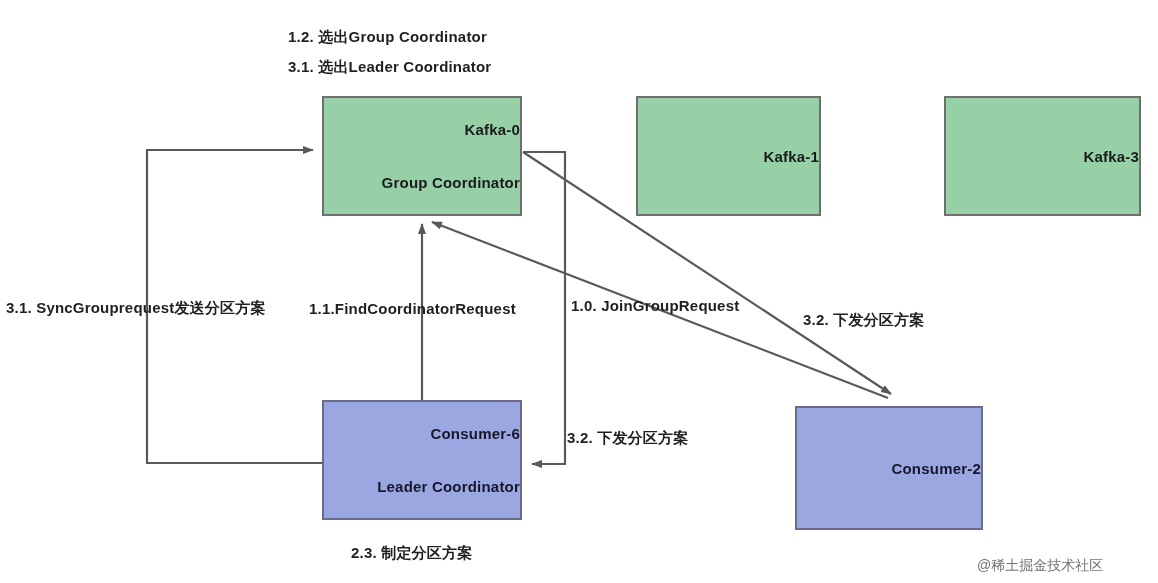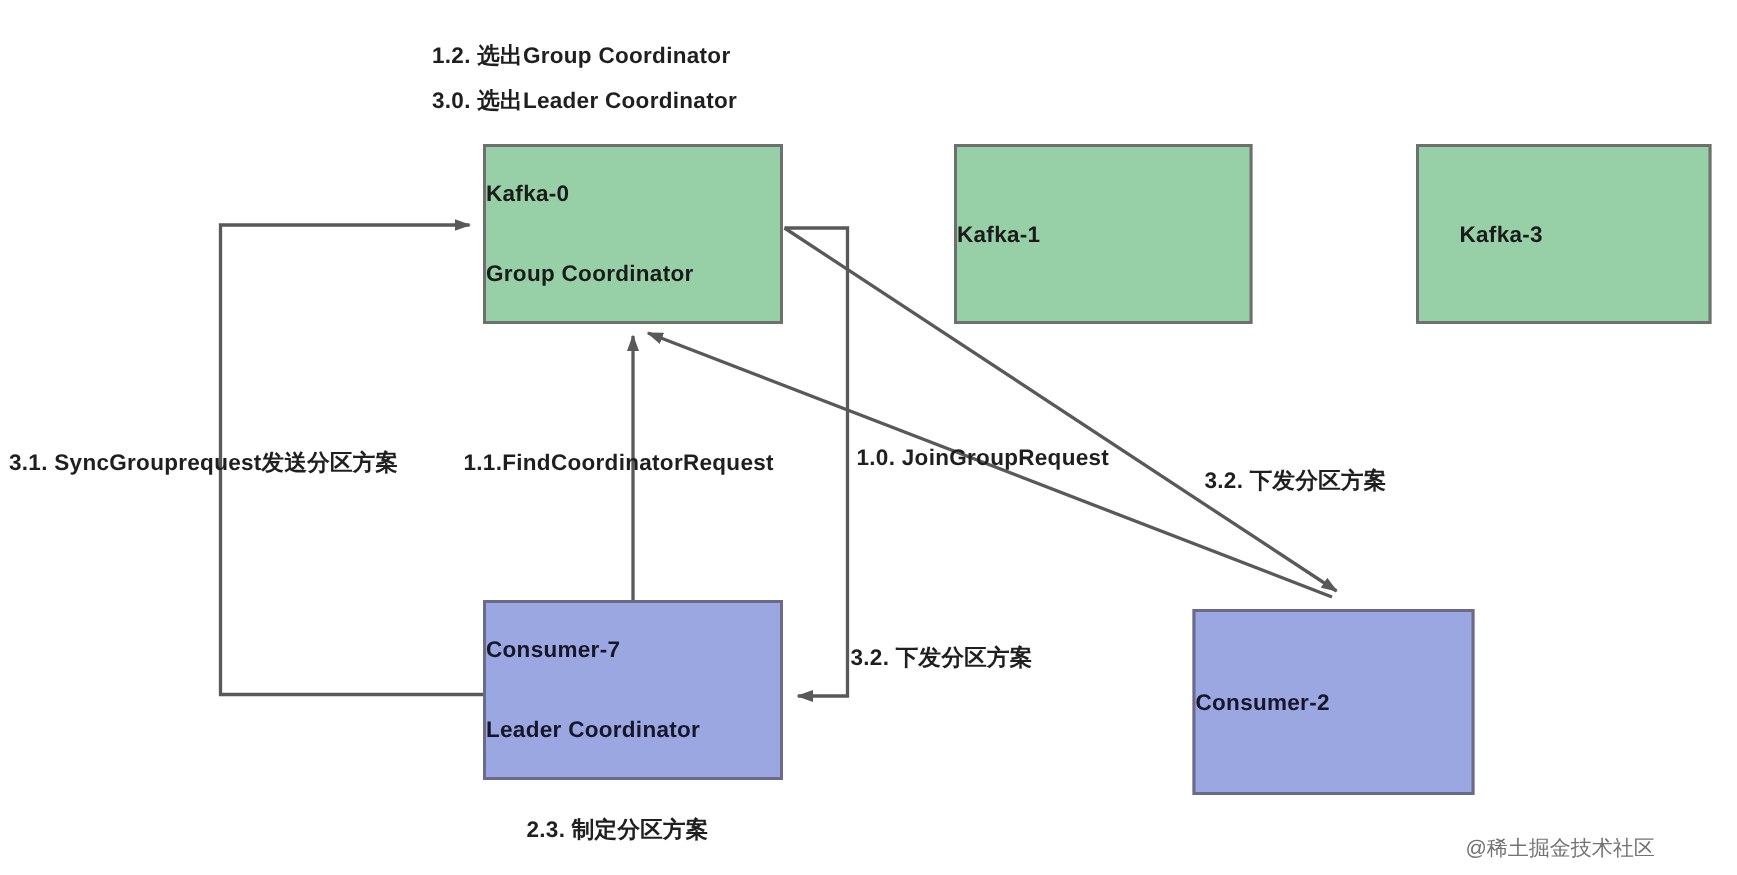--- a/index.html
+++ b/index.html
@@ -23,21 +23,21 @@
     top: 0;
     width: 1158px;
     height: 583px;
   }
   .node {
     position: absolute;
     box-sizing: border-box;
     border: 2px solid #666666;
     display: flex;
     flex-direction: column;
-    align-items: flex-start;
+    align-items: flex-end;
     justify-content: center;
     font-weight: bold;
     font-size: 15px;
     color: #1b1b1b;
     letter-spacing: 0.2px;
     gap: 36px;
   }
   .node .line2 {
   }
   .node.kafka {
@@ -79,37 +79,37 @@
     <g fill="none" stroke="#595959" stroke-width="2.2" stroke-linejoin="miter" stroke-linecap="butt">
       <path d="M 322 463 L 147 463 L 147 150 L 313 150" marker-end="url(#arrowhead)"></path>
       <path d="M 422 400 L 422 224" marker-end="url(#arrowhead)"></path>
       <path d="M 888 398 L 432 222" marker-end="url(#arrowhead)"></path>
       <path d="M 523 152 L 891 394" marker-end="url(#arrowhead)"></path>
       <path d="M 523 152 L 565 152 L 565 464 L 532 464" marker-end="url(#arrowhead)"></path>
     </g>
   </svg>
 
   <div class="caption" style="left:288px; top:28px;">1.2. 选出Group Coordinator</div>
-  <div class="caption" style="left:288px; top:58px;">3.0. 选出Leader Coordinator</div>
+  <div class="caption" style="left:288px; top:58px;">3.1. 选出Leader Coordinator</div>
 
   <div class="node kafka" style="left:322px; top:96px; width:200px; height:120px;">
     <span>Kafka-0</span>
     <span class="line2">Group Coordinator</span>
   </div>
 
-  <div class="node kafka" style="left:636px; top:96px; width:199px; height:120px;">
+  <div class="node kafka" style="left:636px; top:96px; width:185px; height:120px;">
     <span>Kafka-1</span>
   </div>
 
   <div class="node kafka" style="left:944px; top:96px; width:197px; height:120px;padding-left:27px;">
     <span>Kafka-3</span>
   </div>
 
   <div class="node consumer" style="left:322px; top:400px; width:200px; height:120px;">
-    <span>Consumer-7</span>
+    <span>Consumer-6</span>
     <span class="line2">Leader Coordinator</span>
   </div>
 
   <div class="node consumer" style="left:795px; top:406px; width:188px; height:124px;">
     <span>Consumer-2</span>
   </div>
 
   <div class="caption" style="left:6px; top:299px;">3.1. SyncGrouprequest发送分区方案</div>
   <div class="caption" style="left:309px; top:300px;">1.1.FindCoordinatorRequest</div>
   <div class="caption" style="left:571px; top:297px;">1.0. JoinGroupRequest</div>

